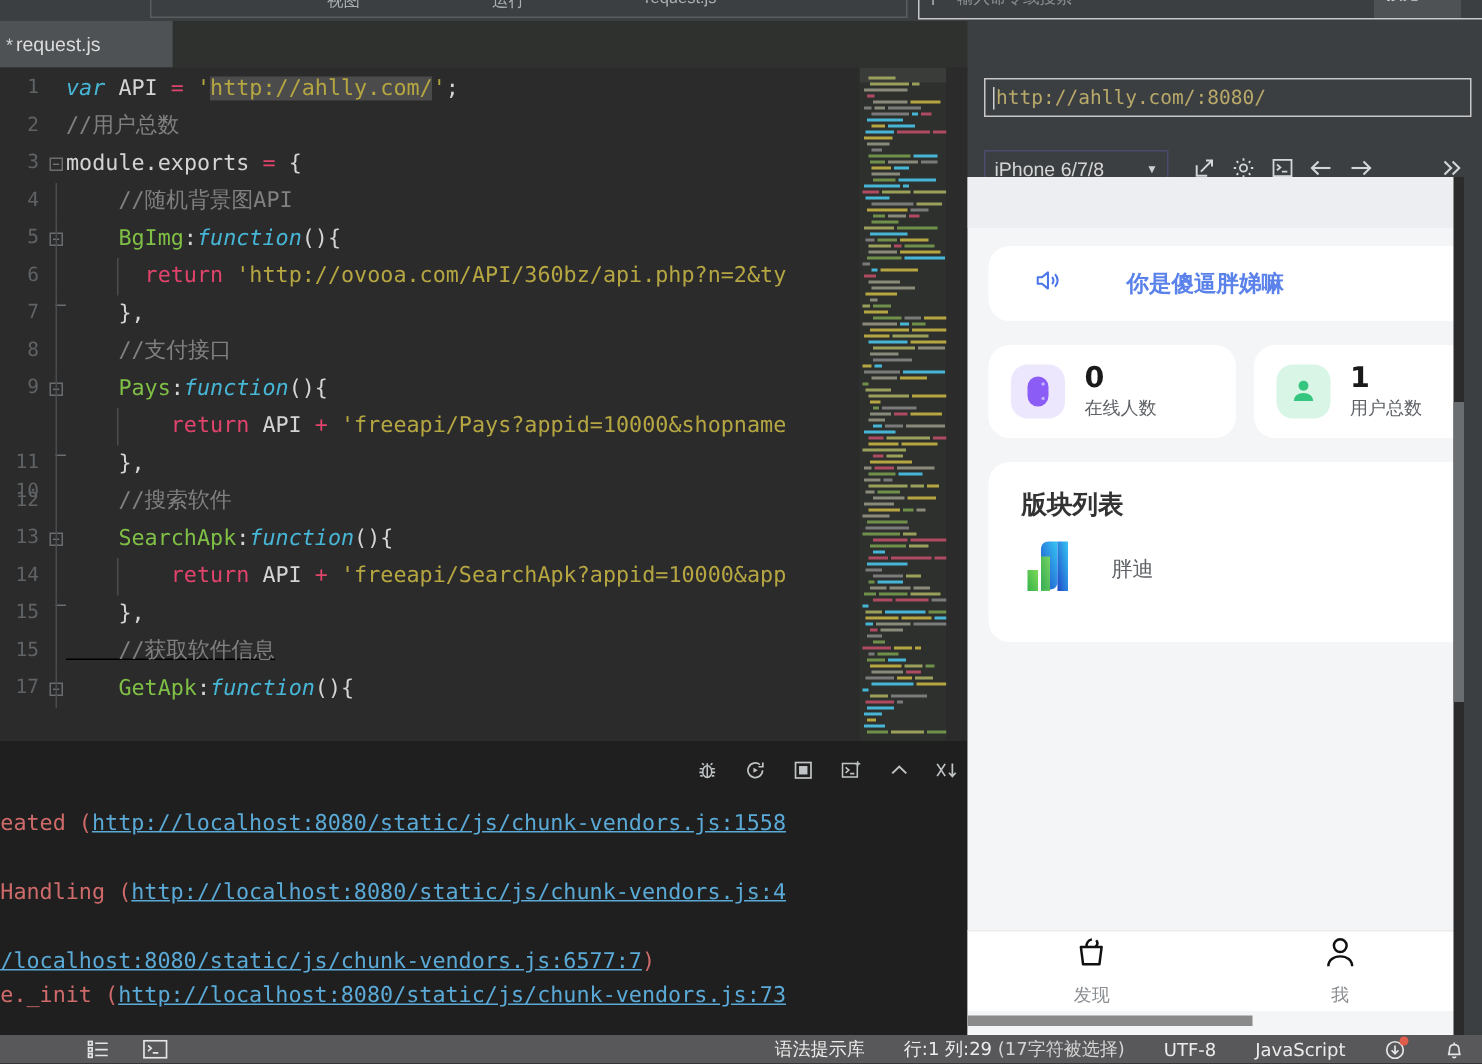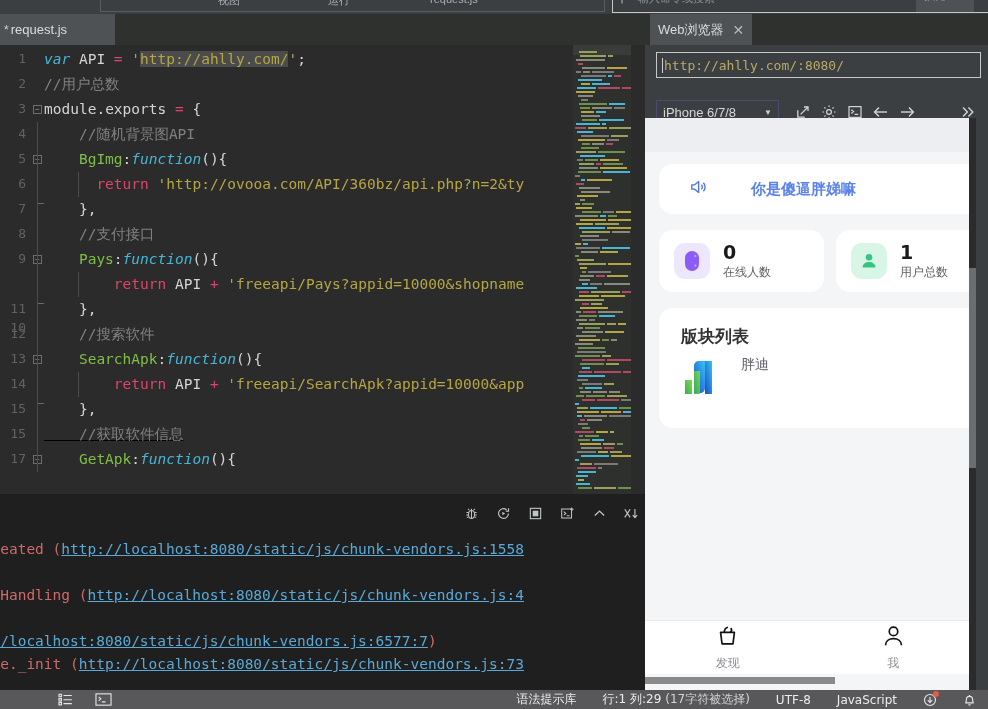--- a/index.html
+++ b/index.html
@@ -111,21 +111,21 @@
               display:flex; align-items:center; justify-content:center; }
   .stat .txt { margin-left:13px; }
   .stat .num { font-size:19px; font-weight:bold; color:#1a1a1a; line-height:20px;
                font-family:"DejaVu Sans","Liberation Sans",sans-serif; }
   .stat .lbl { font-size:12px; color:#5e6166; margin-top:2px;
                font-family:"DejaVu Sans","Liberation Sans",sans-serif; }
 
   .blocks { left:14px; top:190px; width:340px; height:120px; }
   .blocks .bt { position:absolute; left:22px; top:17px; font-size:17px; font-weight:bold; color:#333;
                 font-family:"DejaVu Sans","Liberation Sans",sans-serif; }
-  .blocks .brow { position:absolute; left:22px; top:48px; display:flex; gap:18px; }
+  .blocks .brow { position:absolute; left:22px; top:48px; display:flex; align-items:center; gap:18px; }
   .blocks .bname { font-size:14px; color:#5e6166; font-family:"DejaVu Sans","Liberation Sans",sans-serif; }
 
   .tabbar-phone { position:absolute; left:0; bottom:16px; width:331px; height:54px; background:#fff;
                   border-top:1px solid #ececec; display:flex; }
   .tb-item { flex:1; display:flex; flex-direction:column; align-items:center; justify-content:center; gap:3px; cursor:pointer; }
   .tb-item .lb { font-size:12px; color:#8a8d92; font-family:"DejaVu Sans","Liberation Sans",sans-serif; }
   .tb-item.active .lb { color:#3a7afe; }
   .ph-homebar { position:absolute; left:0; bottom:0; width:331px; height:16px; background:#f4f5f7; }
   .ph-homebar .bar { position:absolute; left:0; top:3px; width:190px; height:7px; background:#8a8a8a; }
   .ph-scroll { position:absolute; right:0; top:0; width:7px; height:572px; background:#2b2b2b; }
@@ -484,26 +484,20 @@
         <svg width="16" height="15" viewBox="0 0 18 16" fill="none" stroke="#c0c4c6" stroke-width="1.3">
           <path d="M2 3.2 8 12.4M8 3.2 2 12.4"></path>
             <path d="M13.4 3v9.4M10.9 9.9l2.5 2.8 2.5-2.8"></path>
         </svg>
       </div>
     </div>
     <div class="console-body" id="console-host"><div class="cline" style="top: 0px;"><span class="cerr">.created (</span><span class="clink">http://localhost:8080/static/js/chunk-vendors.js:1558</span></div><div class="cline" style="top: 46px;"><span class="cerr">rorHandling (</span><span class="clink">http://localhost:8080/static/js/chunk-vendors.js:4</span></div><div class="cline" style="top: 92px;"><span class="clink">p://localhost:8080/static/js/chunk-vendors.js:6577:7</span><span class="cpar">)</span></div><div class="cline" style="top: 115px;"><span class="cerr">.Vue._init (</span><span class="clink">http://localhost:8080/static/js/chunk-vendors.js:73</span></div></div>
   </div>
 
   <div class="preview">
-    <div class="pv-tabbar">
-      <div class="pv-tab">
-        <span class="t">Web浏览器</span>
-        <span class="x">✕</span>
-      </div>
-    </div>
 
     <div class="pv-url">
       <span class="caret"></span>
       <span class="u">http://ahlly.com/:8080/</span>
     </div>
 
     <div class="pv-ctrls">
       <div class="pv-select">
         <span class="sv">iPhone 6/7/8</span>
         <span class="ar">▼</span>

